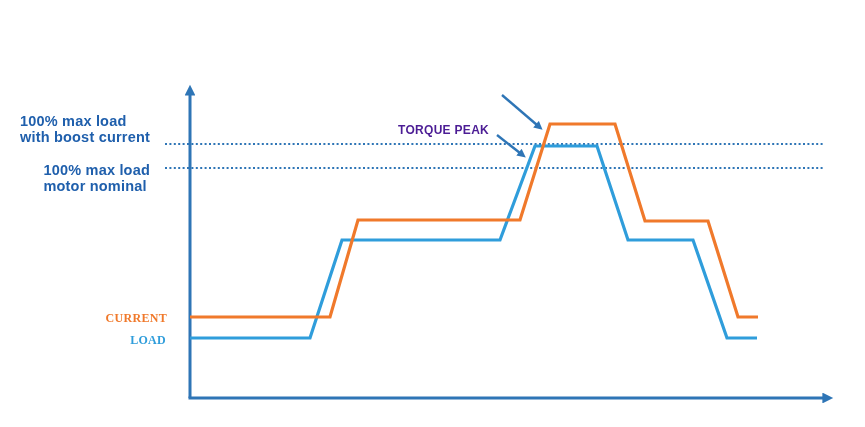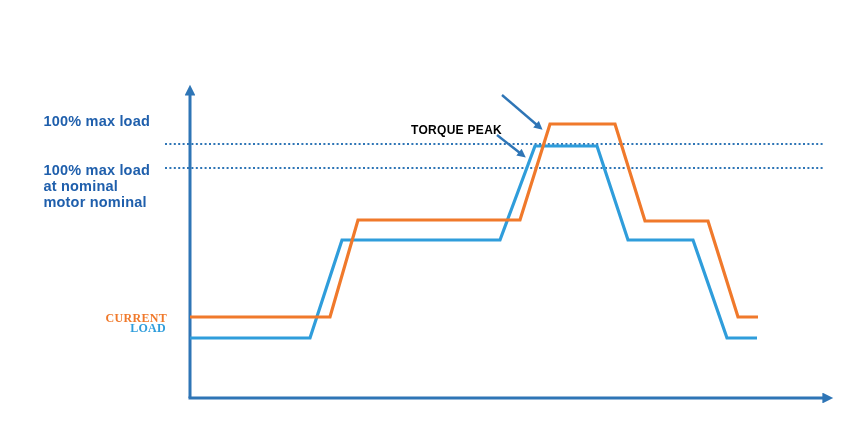--- a/index.html
+++ b/index.html
@@ -20,21 +20,21 @@
   #nominal-label{top:162px;right:715px;}
   .series-label{
     position:absolute;
     font-size:12px;
     font-weight:bold;
     letter-spacing:0.3px;
     white-space:nowrap;
     font-family:Liberation Serif, serif;
   }
   #current-label{top:311px;right:698px;color:var(--orange);}
-  #load-label{top:321px;right:699px;color:var(--light-blue);}
+  #load-label{top:333px;right:699px;color:var(--light-blue);}
   .annotation-label{
     position:absolute;
     font-size:12px;
     font-weight:bold;
     letter-spacing:0.3px;
     white-space:nowrap;
   }
 </style>
 </head>
 <body>
@@ -53,28 +53,28 @@
       <line x1="190" y1="398" x2="190" y2="94" stroke="#2E75B6" stroke-width="3" marker-end="url(#arrow)"></line>
       <line x1="188.5" y1="398" x2="824" y2="398" stroke="#2E75B6" stroke-width="3" marker-end="url(#arrow)"></line>
       <polyline points="190,338 310,338 342,240 500,240 535,146 597,146 628,240 693,240 727,338 757,338" fill="none" stroke="#2F9DDB" stroke-width="3.2" stroke-linejoin="miter" stroke-linecap="butt"></polyline>
       <polyline points="190,317 330,317 358,220 520,220 550,124 615,124 645,221 708,221 738,317 758,317" fill="none" stroke="#F0792B" stroke-width="3.2" stroke-linejoin="miter" stroke-linecap="butt"></polyline>
       <line x1="502" y1="95" x2="537" y2="125" stroke="#2E75B6" stroke-width="2.4" marker-end="url(#arrow)"></line>
       <line x1="497" y1="135" x2="520" y2="153" stroke="#2E75B6" stroke-width="2.4" marker-end="url(#arrow)"></line>
     </svg>
 
   <div class="axis-label" id="boost-label">
     <div>100% max load</div>
+    <div>with boost current</div>
   </div>
 
   <div class="axis-label" id="nominal-label">
     <div>100% max load</div>
-    <div>at nominal</div>
     <div>motor nominal</div>
   </div>
 
   <div class="series-label" id="current-label">CURRENT</div>
 
   <div class="series-label" id="load-label">LOAD</div>
 
 
-  <div class="annotation-label" style="left: 411px; top: 123px; color: #000000;">TORQUE PEAK</div>
+  <div class="annotation-label" style="left: 398px; top: 123px; color: #4c1d95;">TORQUE PEAK</div>
 
 </div>
 
 </body></html>

